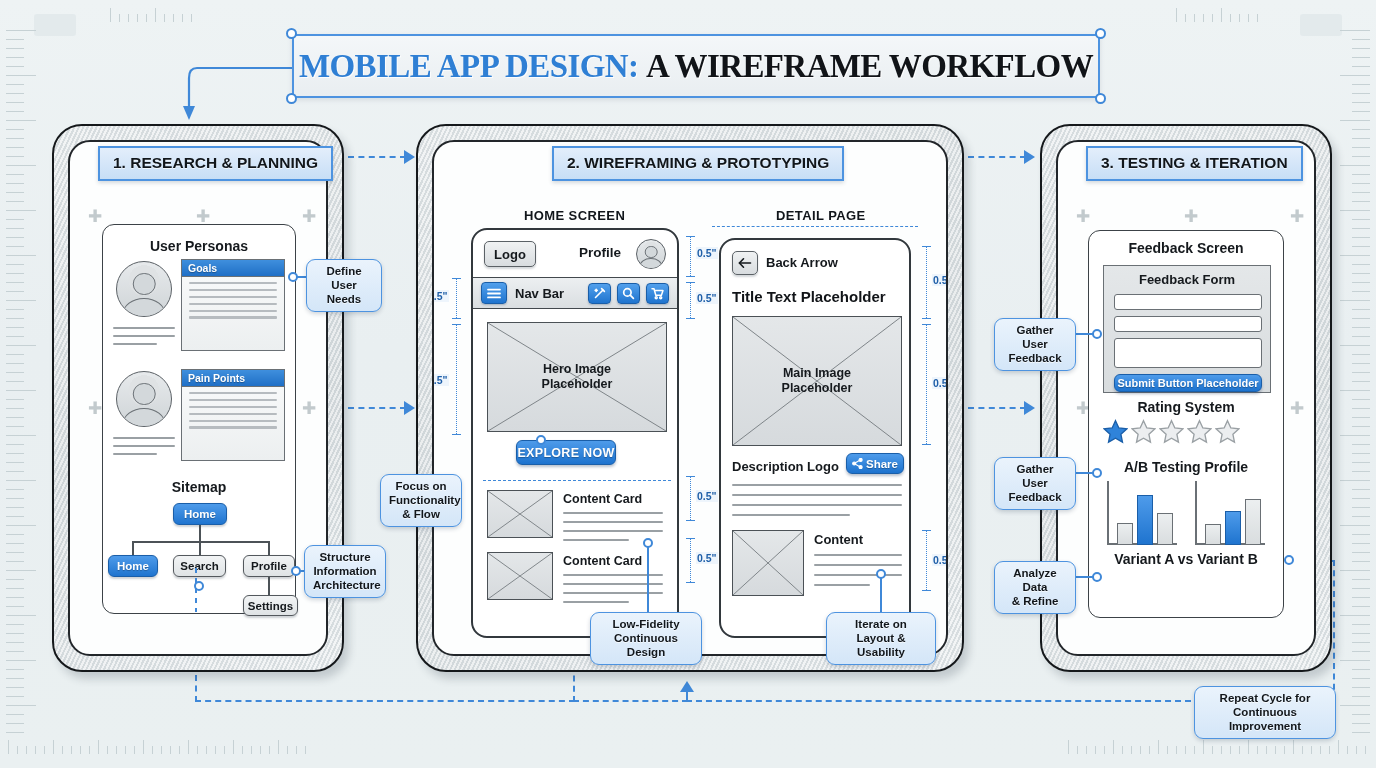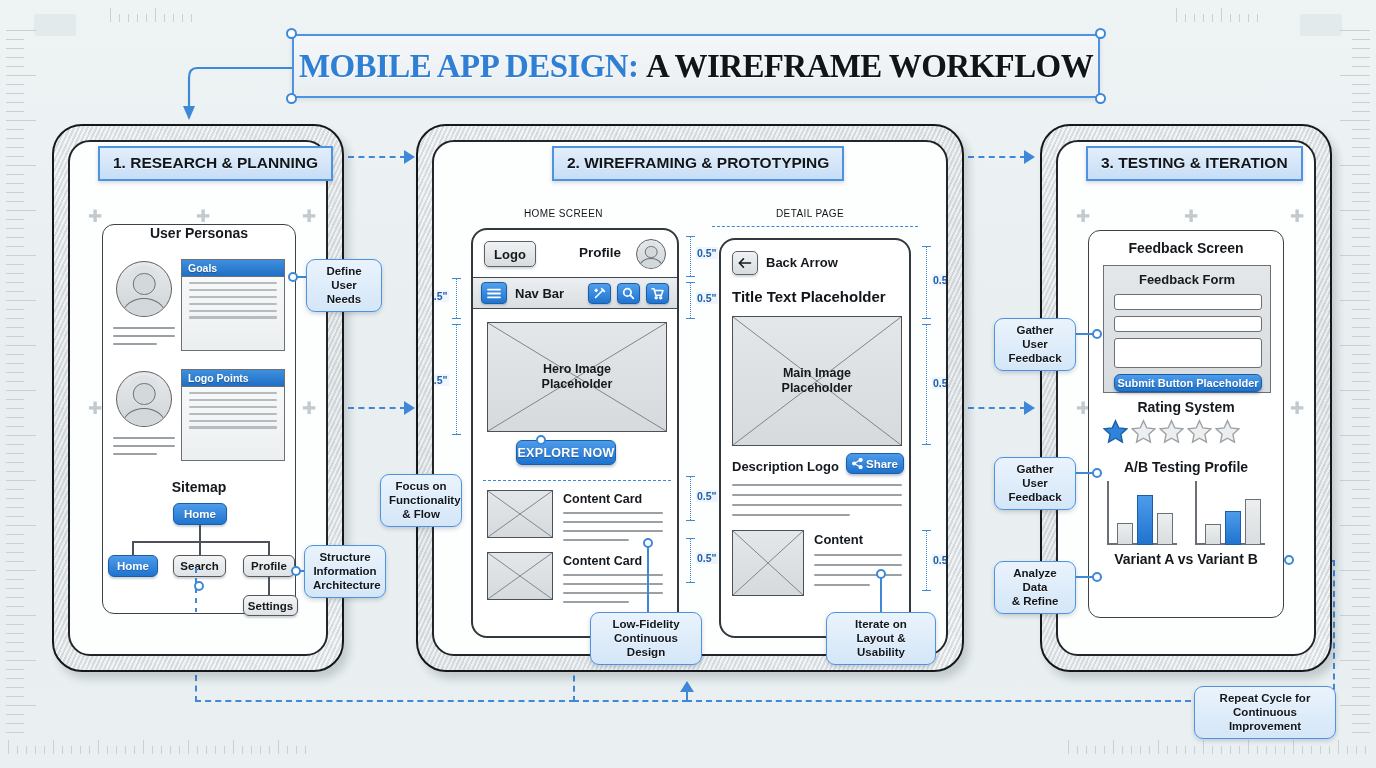--- a/index.html
+++ b/index.html
@@ -122,21 +122,21 @@
   }
   .node.blue {
     background:linear-gradient(180deg,#4e9bea,#1f74cf); color:#fff;
     border-color:#1a5ea8; text-shadow:0 1px 1px rgba(0,0,0,.28);
   }
   .conn { position:absolute; background:#4c5257; }
 
   
   .phone { position:absolute; border:2px solid #32383d; border-radius:16px;
            background:#fff; overflow:hidden; }
-  .scrlabel { position:absolute; font-weight:normal; font-size:10px;
+  .scrlabel { position:absolute; font-weight:bold; font-size:13px;
               color:#11161b; letter-spacing:.4px; }
 
   .btn-gray {
     border:1.5px solid #5b6166; border-radius:5px;
     background:linear-gradient(180deg,#f0f2f3,#d8dcdf);
     font-weight:bold; font-size:13px; color:#15191d;
     display:flex;align-items:center;justify-content:center;
     box-shadow:0 1.5px 2px rgba(40,55,70,.2);
   }
   .btn-blue {
@@ -511,21 +511,21 @@
 
 <div class="panel" id="panel1">
   <div class="panel-inner">
     <div class="crop" style="left:18px;top:66px;">✚</div>
     <div class="crop" style="left:126px;top:66px;">✚</div>
     <div class="crop" style="left:232px;top:66px;">✚</div>
     <div class="crop" style="left:18px;top:258px;">✚</div>
     <div class="crop" style="left:232px;top:258px;">✚</div>
 
     <div class="wcard" style="left:32px;top:82px;width:194px;height:390px;">
-      <div class="wtitle" style="margin-top:0;">User Personas</div>
+      <div class="wtitle" style="margin-top:13px;">User Personas</div>
 
       <div class="avatar" style="position:absolute;left:13px;top:36px;width:56px;height:56px;"></div>
       <div class="txtline" style="left:10px;top:102px;width:62px;"></div>
       <div class="txtline" style="left:10px;top:110px;width:62px;"></div>
       <div class="txtline" style="left:10px;top:118px;width:44px;"></div>
       <div class="blockbox" style="left:78px;top:34px;width:104px;height:92px;">
         <div class="bb-head">Goals</div>
         <div class="lines">
           <i></i>
             <i></i>
@@ -534,21 +534,21 @@
             <i></i>
             <i></i>
         </div>
       </div>
 
       <div class="avatar" style="position:absolute;left:13px;top:146px;width:56px;height:56px;"></div>
       <div class="txtline" style="left:10px;top:212px;width:62px;"></div>
       <div class="txtline" style="left:10px;top:220px;width:62px;"></div>
       <div class="txtline" style="left:10px;top:228px;width:44px;"></div>
       <div class="blockbox" style="left:78px;top:144px;width:104px;height:92px;">
-        <div class="bb-head">Logo Points</div>
+        <div class="bb-head">Pain Points</div>
         <div class="lines">
           <i></i>
             <i></i>
             <i></i>
             <i></i>
             <i></i>
             <i></i>
         </div>
       </div>
 

